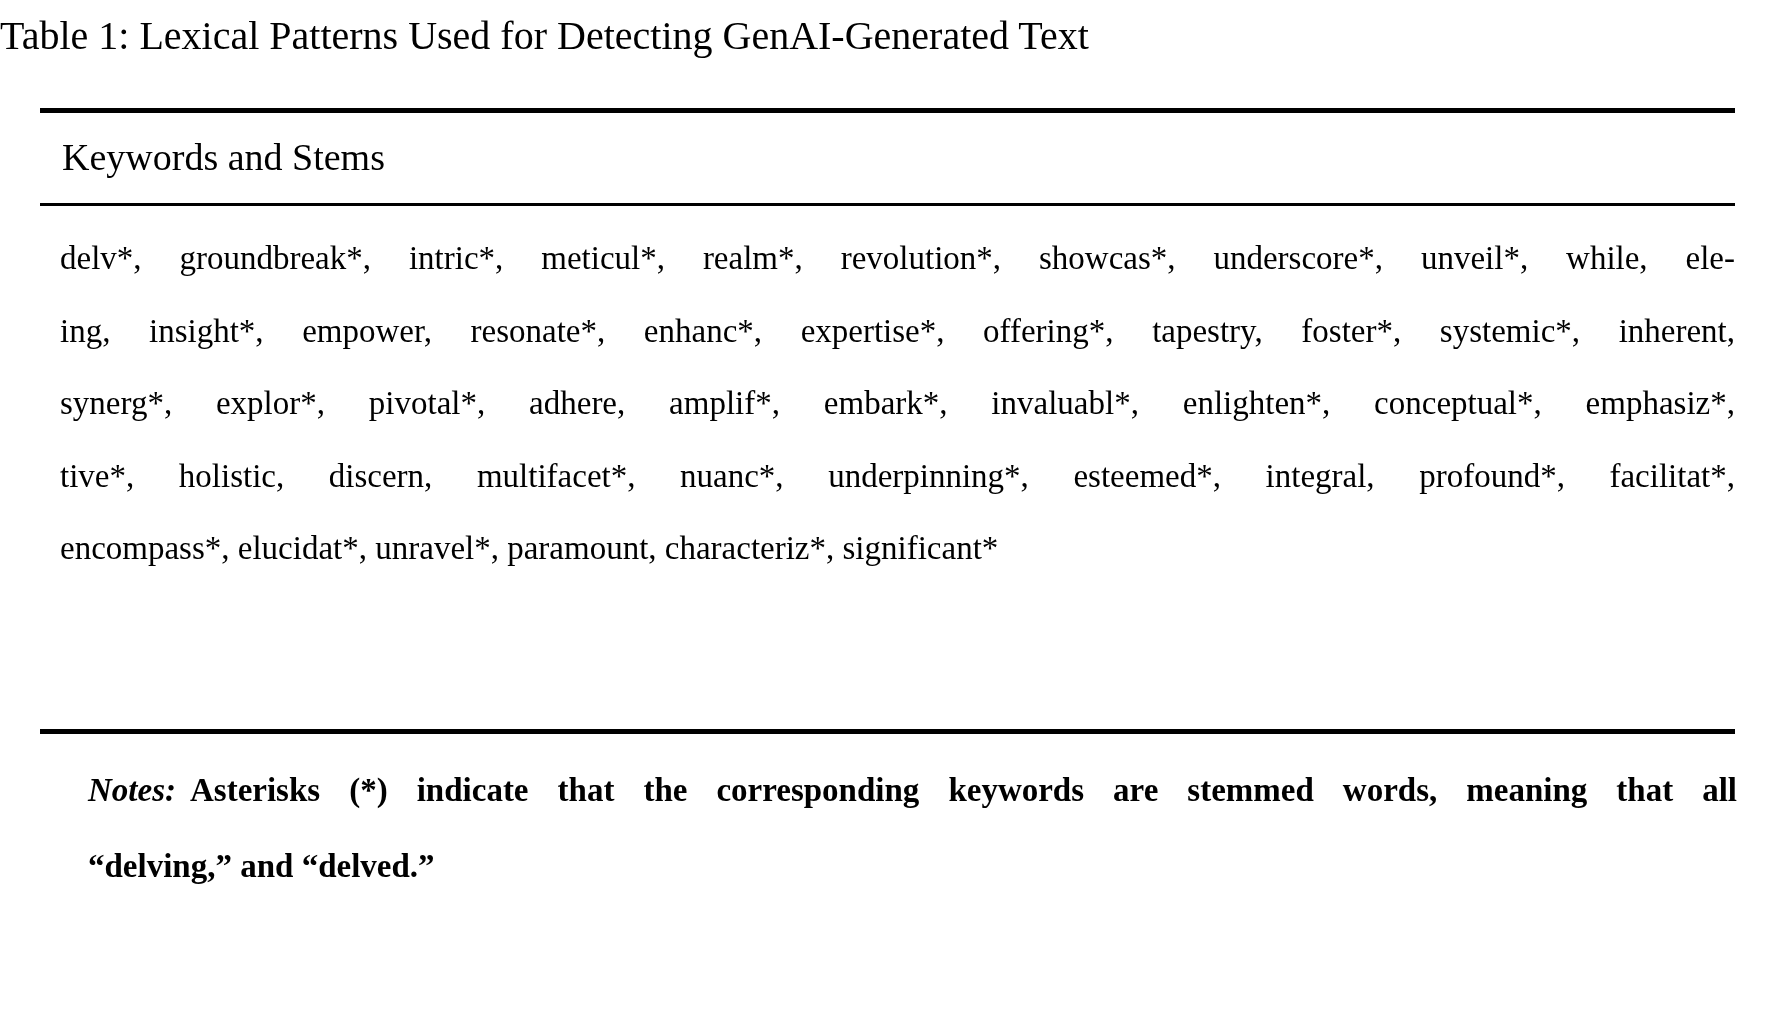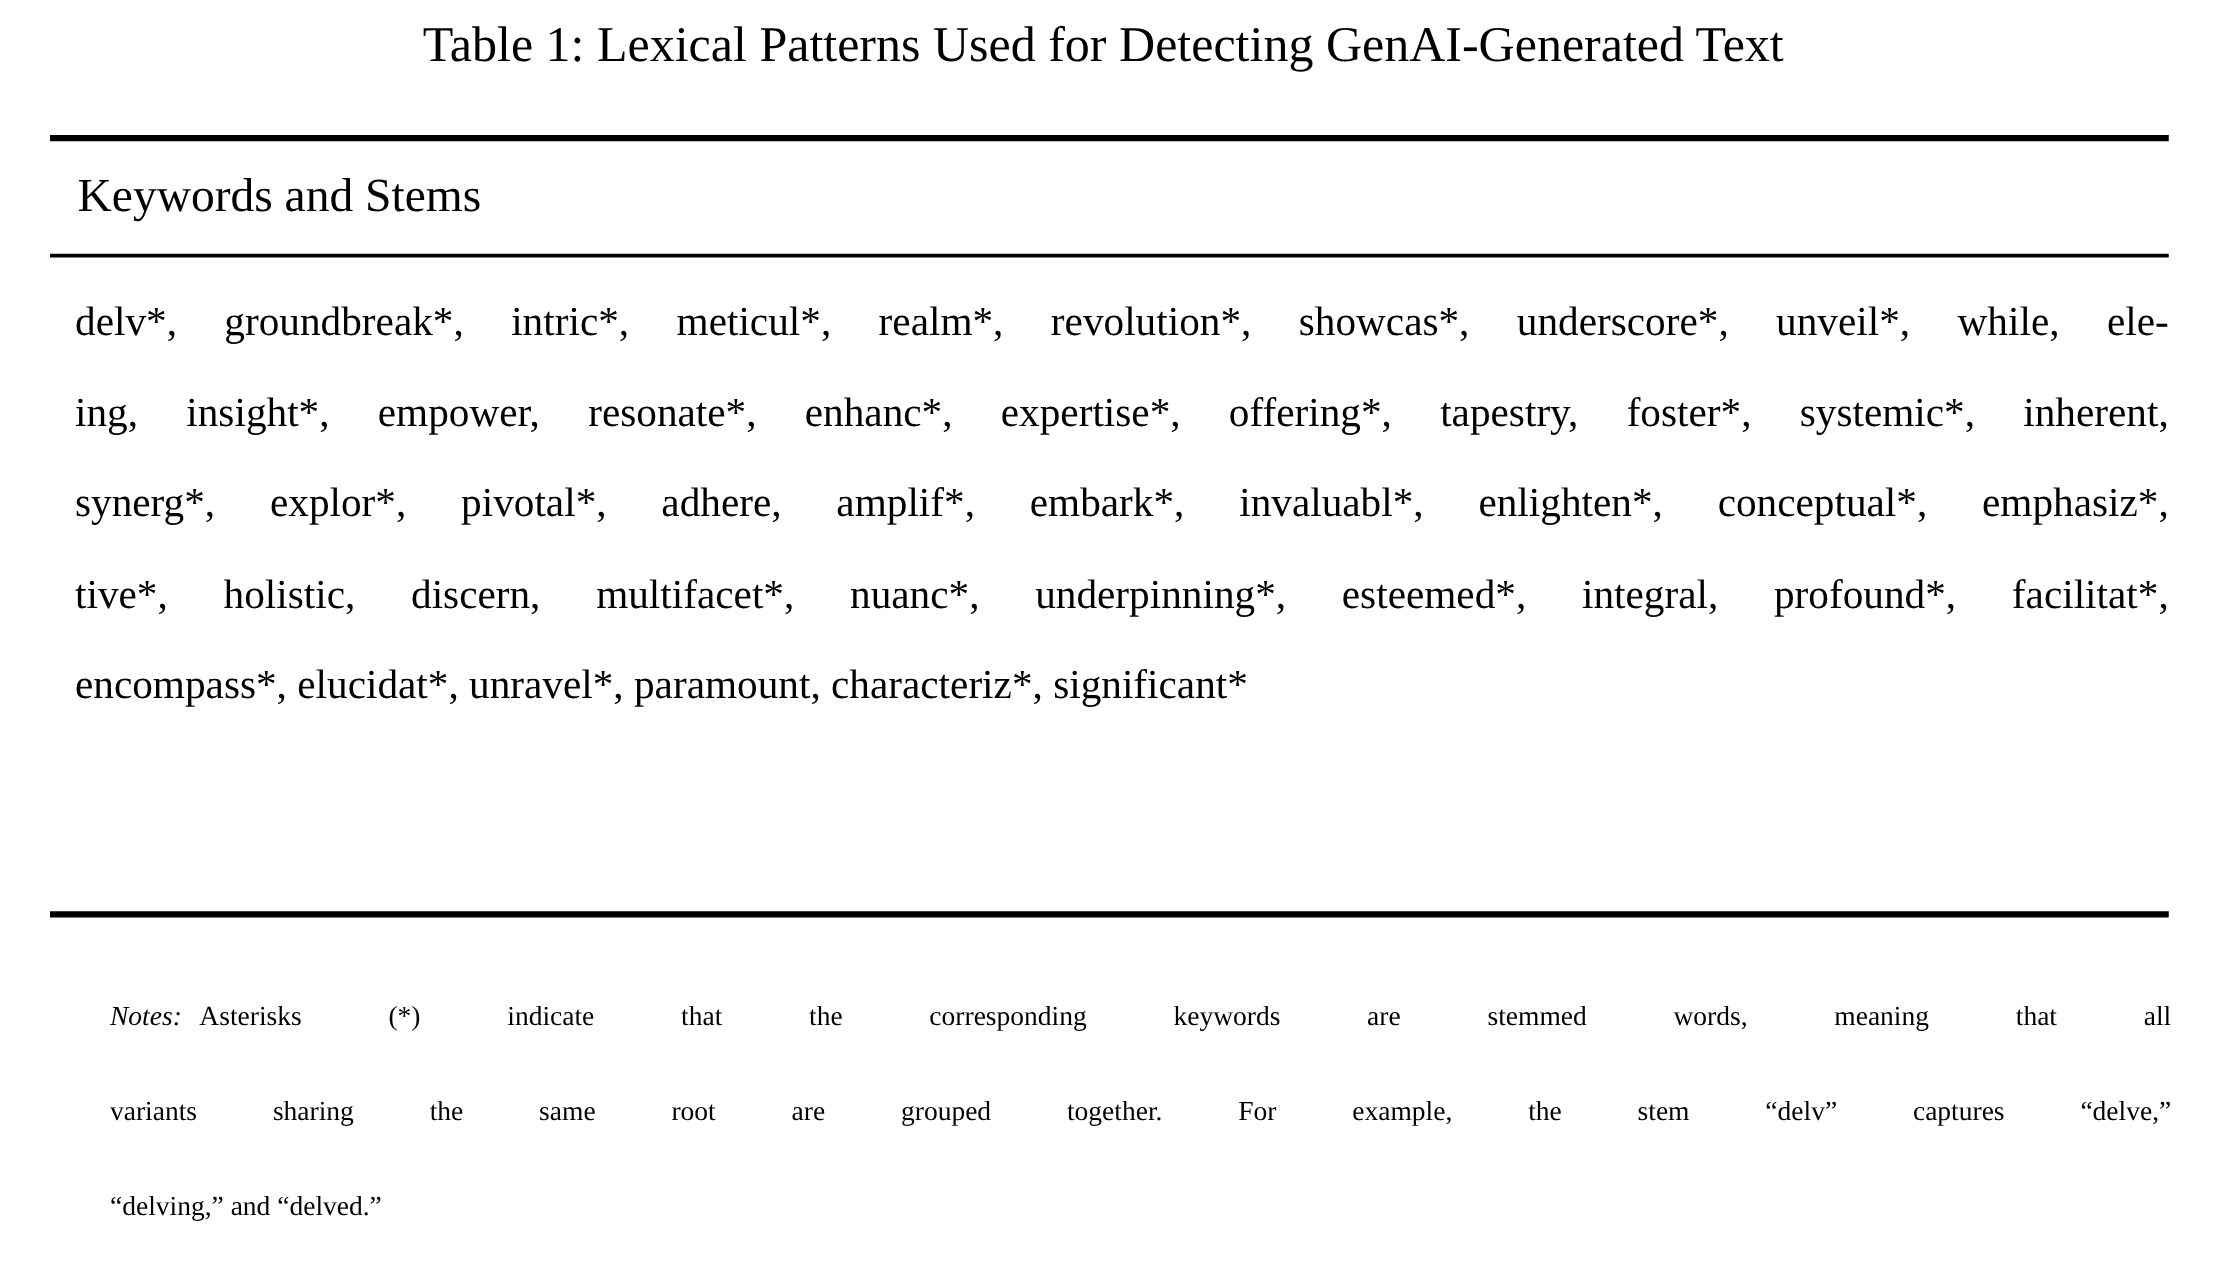--- a/index.html
+++ b/index.html
@@ -14,21 +14,21 @@
     background: #ffffff;
     color: #000000;
     font-family: "Liberation Serif", "DejaVu Serif", serif;
     overflow: hidden;
   }
   .table-title {
     position: absolute;
     top: 12px;
     left: 0;
     width: 1427px;
-    text-align: right;
+    text-align: left;
     font-size: 40px;
     line-height: 48px;
     white-space: nowrap;
   }
   .rule {
     position: absolute;
     left: 40px;
     width: 1695px;
     background: #000000;
   }
@@ -56,24 +56,25 @@
     text-align: justify;
     text-align-last: justify;
   }
   .kw-line.kw-last {
     text-align: left;
     text-align-last: left;
   }
   .notes-block {
     position: absolute;
     left: 88px;
-    top: 775px;
+    top: 752px;
     width: 1649px;
-    font-size: 22px;
+    font-size: 33px;
     line-height: 76px;
+    font-weight: bold;
   }
   .note-line {
     text-align: justify;
     text-align-last: justify;
   }
   .note-line.note-last {
     text-align: left;
     text-align-last: left;
   }
   .notes-label {
@@ -101,17 +102,16 @@
     <div class="kw-line">tive*, holistic, discern, multifacet*, nuanc*, underpinning*, esteemed*, integral, profound*, facilitat*,</div>
     <div class="kw-line kw-last">encompass*, elucidat*, unravel*, paramount, characteriz*, significant*</div>
   </div>
 
   <div class="rule rule-bottom"></div>
 
   <div class="notes-block">
     <div class="note-line">
       <span class="notes-label">Notes:</span><span>Asterisks (*) indicate that the corresponding keywords are stemmed words, meaning that all</span>
     </div>
-    <div class="note-line">variants sharing the same root are grouped together.  For example, the stem “delv” captures “delve,”</div>
     <div class="note-line note-last">“delving,” and “delved.”</div>
   </div>
 
 </div>
 
 </body></html>

